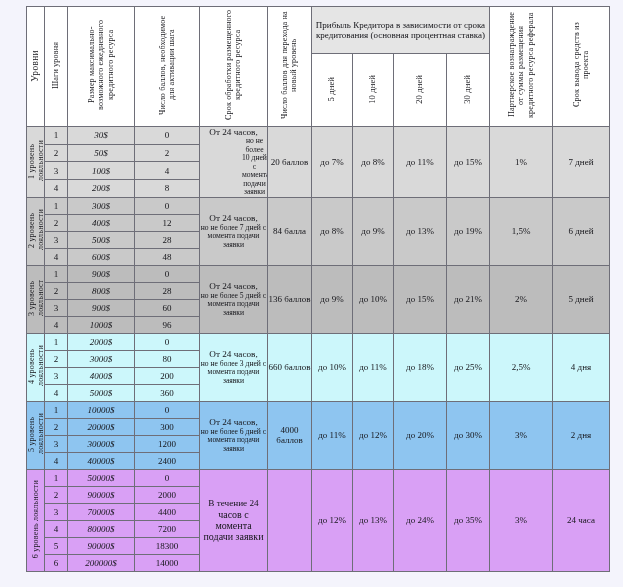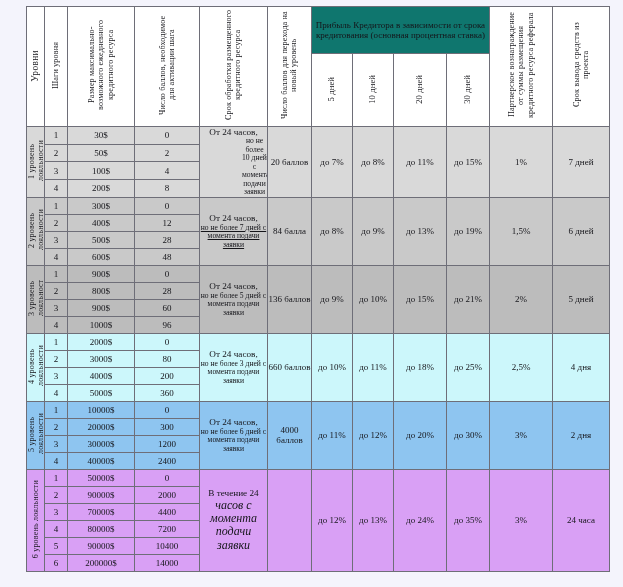--- a/index.html
+++ b/index.html
@@ -46,21 +46,21 @@
     display:inline-block;
     max-height:112px;
     text-align:center;
     font-size:8.2px;
     line-height:1.14;
     letter-spacing:.1px;
   }
   .vtxt.big{font-size:9.3px;letter-spacing:.4px;}
   th.grouptitle{
     height:46px;
-    background:#0f766e;
+    background:#e5e5e5;
     font-size:9.6px;
     line-height:1.28;
     padding:2px 4px;
   }
   th.subhdr{
     height:72px;
     background:#ffffff;
   }
   .vtxt.sub{font-size:8.6px;max-height:66px;}
 
@@ -73,21 +73,21 @@
     writing-mode:vertical-rl;
     transform:rotate(180deg);
     display:inline-block;
     font-size:8px;
     line-height:1.15;
     text-align:center;
     letter-spacing:.2px;
     white-space:normal;
   }
   td.step{font-size:9.4px;}
-  td.size{font-size:10.2px;}
+  td.size{font-size:10.2px;font-style:italic;}
   td.pts{font-size:10.2px;}
   td.term{font-size:8.3px;line-height:1.3;padding:1px 3px;}
   td.transfer{font-size:9.4px;line-height:1.25;}
   td.rate{font-size:8.6px;}
   td.ref{font-size:8.8px;}
   td.payout{font-size:9.2px;}
 
   
   .g1 td{background:#d9d9d9;}
   .g2 td{background:#c9c9c9;}
@@ -167,21 +167,21 @@
           <td class="size">200$</td>
           <td class="pts">8</td>
         </tr>
         <tr class="g2" style="height: 17px;">
           <td class="lvl" rowspan="4"><span class="lvltxt" style="max-height: 64px;">2 уровень лояльности</span></td>
           <td class="step">1</td>
           <td class="size">300$</td>
           <td class="pts">0</td>
           <td class="term" rowspan="4">
             <div style="font-size: 9.2px;">От 24 часов,</div>
-            <div style="font-size: 7.6px; text-decoration: underline;">но не более 7 дней с момента подачи заявки</div>
+            <div style="font-size: 7.6px;">но не более 7 дней с момента подачи заявки</div>
           </td>
           <td class="transfer" rowspan="4">84 балла</td>
           <td class="rate" rowspan="4">до 8%</td>
           <td class="rate" rowspan="4">до 9%</td>
           <td class="rate" rowspan="4">до 13%</td>
           <td class="rate" rowspan="4">до 19%</td>
           <td class="ref" rowspan="4">1,5%</td>
           <td class="payout" rowspan="4">6 дней</td>
         </tr>
         <tr class="g2" style="height: 17px;">
@@ -295,21 +295,21 @@
           <td class="size">40000$</td>
           <td class="pts">2400</td>
         </tr>
         <tr class="g6" style="height: 17px;">
           <td class="lvl" rowspan="6"><span class="lvltxt" style="max-height: 98px;">6 уровень лояльности</span></td>
           <td class="step">1</td>
           <td class="size">50000$</td>
           <td class="pts">0</td>
           <td class="term" rowspan="6">
             <div style="font-size: 9.2px;">В течение 24</div>
-            <div style="font-size: 12px; font-style: italic;">часов с момента подачи заявки</div>
+            <div style="font-size: 10px;">часов с момента подачи заявки</div>
           </td>
           <td class="transfer" rowspan="6"></td>
           <td class="rate" rowspan="6">до 12%</td>
           <td class="rate" rowspan="6">до 13%</td>
           <td class="rate" rowspan="6">до 24%</td>
           <td class="rate" rowspan="6">до 35%</td>
           <td class="ref" rowspan="6">3%</td>
           <td class="payout" rowspan="6">24 часа</td>
         </tr>
         <tr class="g6" style="height: 17px;">
@@ -323,21 +323,21 @@
           <td class="pts">4400</td>
         </tr>
         <tr class="g6" style="height: 17px;">
           <td class="step">4</td>
           <td class="size">80000$</td>
           <td class="pts">7200</td>
         </tr>
         <tr class="g6" style="height: 17px;">
           <td class="step">5</td>
           <td class="size">90000$</td>
-          <td class="pts">10400</td>
+          <td class="pts">18300</td>
         </tr>
         <tr class="g6" style="height: 17px;">
           <td class="step">6</td>
           <td class="size">200000$</td>
           <td class="pts">14000</td>
         </tr>
       </tbody>
   </table>
 </div>
 

